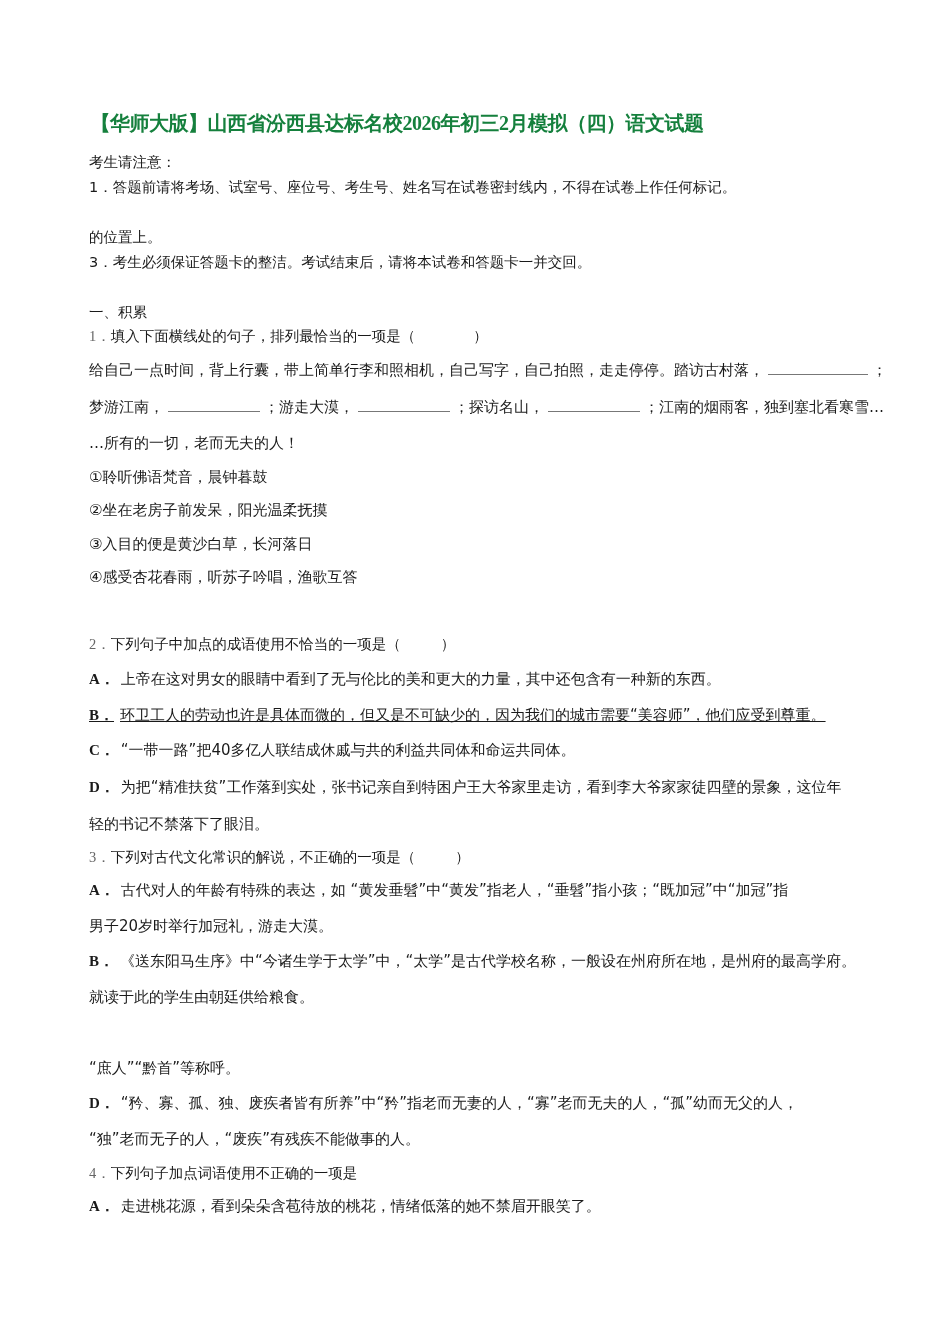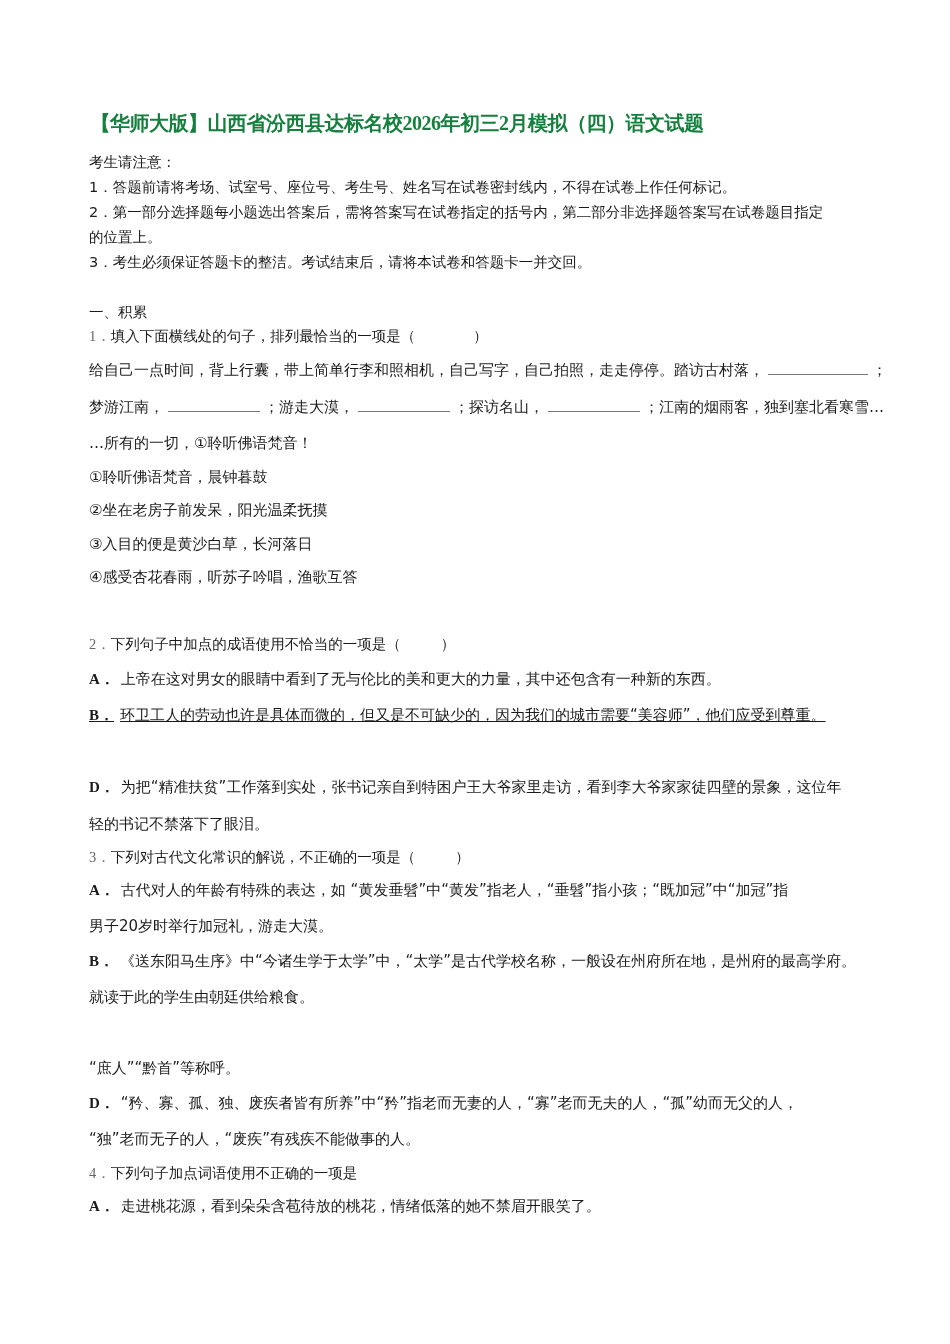--- a/index.html
+++ b/index.html
@@ -32,51 +32,53 @@
 </style>
 </head>
 <body>
 
 <div class="page">
 
   <div class="title">【华师大版】山西省汾西县达标名校2026年初三2月模拟（四）语文试题</div>
 
   <div class="line sm" style="top:152px;">考生请注意：</div>
   <div class="line sm" style="top:177px;">1．答题前请将考场、试室号、座位号、考生号、姓名写在试卷密封线内，不得在试卷上作任何标记。</div>
-  <div class="line sm" style="top:202px;">2．第一部分选择题每小题选出答案后，需将答案写在试卷指定的括号内，第二部分非选择题答案写在试卷题目指定</div>
   <div class="line sm" style="top:227px;">的位置上。</div>
   <div class="line sm" style="top:252px;">3．考生必须保证答题卡的整洁。考试结束后，请将本试卷和答题卡一并交回。</div>
 
   <div class="line sm" style="top:302px;">一、积累</div>
 
   <div class="line sm" style="top:326px;">
     <span class="qnum">1．</span><span>填入下面横线处的句子，排列最恰当的一项是（</span><span class="paren-gap"></span><span>）</span>
   </div>
   <div class="line" style="top:360px;">
     <span>给自己一点时间，背上行囊，带上简单行李和照相机，自己写字，自己拍照，走走停停。踏访古村落，</span><span class="blank long"></span><span>；</span>
   </div>
   <div class="line" style="top:397px;">
     <span>梦游江南，</span><span class="blank"></span><span>；游走大漠，</span><span class="blank"></span><span>；探访名山，</span><span class="blank"></span><span>；江南的烟雨客，独到塞北看寒雪…</span>
   </div>
-  <div class="line" style="top:433px;">…所有的一切，①聆听佛语梵音！</div>
+  <div class="line" style="top:433px;">…所有的一切，老而无夫的人！</div>
 
   <div class="line" style="top:467px;">①聆听佛语梵音，晨钟暮鼓</div>
   <div class="line" style="top:500px;">②坐在老房子前发呆，阳光温柔抚摸</div>
   <div class="line" style="top:534px;">③入目的便是黄沙白草，长河落日</div>
   <div class="line" style="top:567px;">④感受杏花春雨，听苏子吟唱，渔歌互答</div>
 
 
   <div class="line sm" style="top:634px;text-align:center;">
     <span class="qnum">2．</span><span>下列句子中加点的成语使用不恰当的一项是（</span><span class="paren-gap s"></span><span>）</span>
   </div>
   <div class="line" style="top:669px;">
     <span class="opt-letter">A．</span><span>上帝在这对男女的眼睛中看到了无与伦比的美和更大的力量，其中还包含有一种新的东西。</span>
   </div>
   <div class="line" style="top:705px;text-decoration:underline;">
     <span class="opt-letter">B．</span><span>环卫工人的劳动也许是具体而微的，但又是不可缺少的，因为我们的城市需要“美容师”，他们应受到尊重。</span>
+  </div>
+  <div class="line" style="top:740px;">
+    <span class="opt-letter">C．</span><span>“一带一路”把40多亿人联结成休戚与共的利益共同体和命运共同体。</span>
   </div>
   <div class="line" style="top:777px;">
     <span class="opt-letter">D．</span><span>为把“精准扶贫”工作落到实处，张书记亲自到特困户王大爷家里走访，看到李大爷家家徒四壁的景象，这位年</span>
   </div>
   <div class="line" style="top:814px;">轻的书记不禁落下了眼泪。</div>
 
   <div class="line sm" style="top:847px;">
     <span class="qnum">3．</span><span>下列对古代文化常识的解说，不正确的一项是（</span><span class="paren-gap s"></span><span>）</span>
   </div>
   <div class="line" style="top:880px;">

